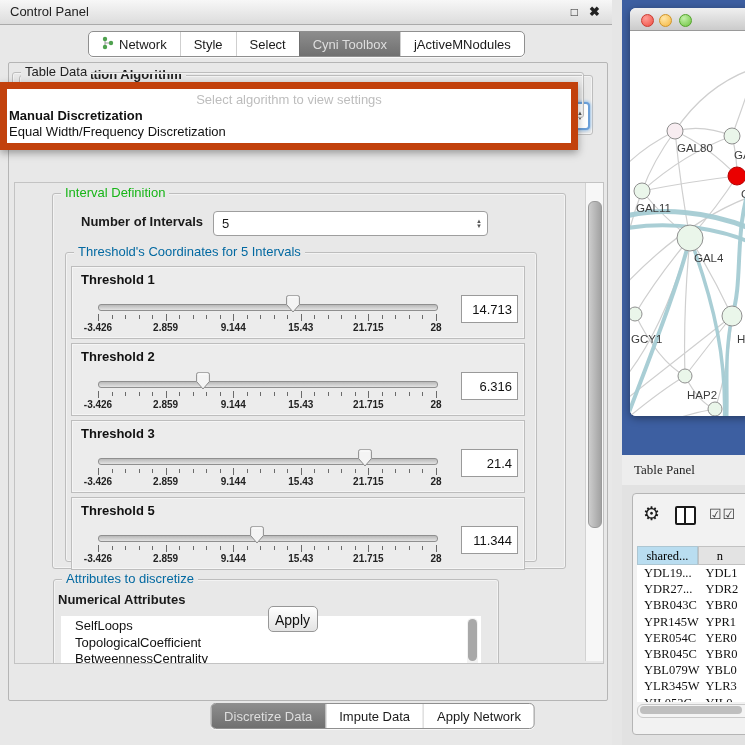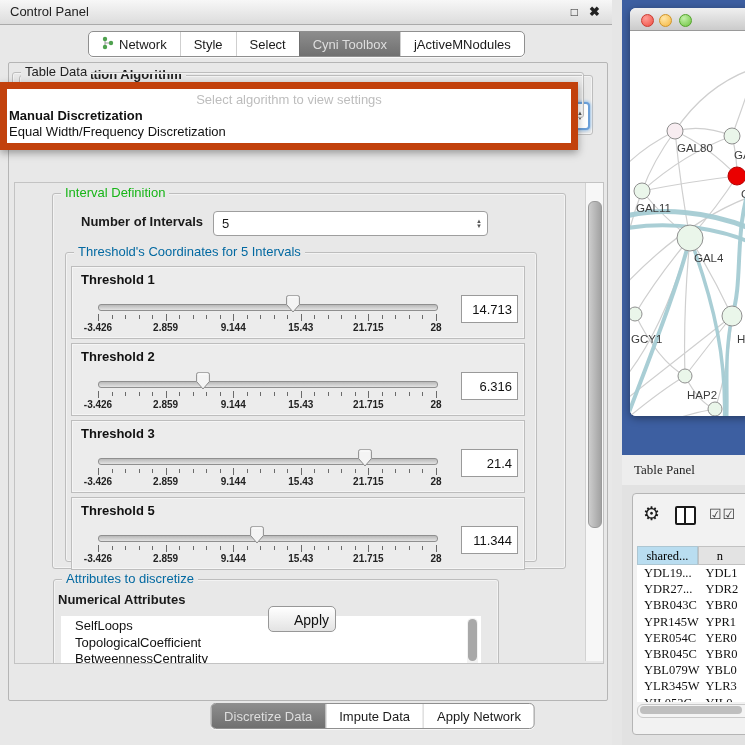--- a/index.html
+++ b/index.html
@@ -54,21 +54,21 @@
   .tick.major{top:47px;height:7px;}
   .tick-label{position:absolute;top:55px;width:60px;text-align:center;font-size:10px;font-weight:bold;color:#222;}
   .thr-value{position:absolute;left:389px;top:28px;width:50px;height:26px;border:1px solid #9a9a9a;background:#fff;font-family:"Liberation Sans",sans-serif;font-size:13px;text-align:right;padding:0 5px 0 0;color:#111;}
   
   #attr-list{position:absolute;left:7px;top:36px;width:420px;height:86px;background:#fff;overflow:hidden;}
   #attr-list ul{margin:0;padding:2px 0 0 0;list-style:none;}
   #attr-list li{font-size:13px;color:#111;padding-left:14px;line-height:16.5px;white-space:nowrap;}
   #attr-vscroll{position:absolute;right:3px;top:2px;width:11px;height:80px;background:#f2f2f2;border-radius:5px;}
   #attr-vscroll .thumb{position:absolute;left:1px;top:1px;width:9px;height:42px;border-radius:5px;background:#a8a8a8;}
   
-  #apply-btn{position:absolute;left:268px;top:606px;width:68px;height:26px;border:1px solid #979797;border-radius:5px;background:linear-gradient(#ffffff,#e3e3e3);font-size:14px;color:#111;text-align:right;line-height:24px;}
+  #apply-btn{position:absolute;left:268px;top:606px;width:50px;height:26px;border:1px solid #979797;border-radius:5px;background:linear-gradient(#ffffff,#e3e3e3);font-size:14px;color:#111;text-align:left;line-height:24px;}
   
   #splitter{position:absolute;left:612px;top:0;width:10px;height:745px;background:#e6e6e6;}
   #desktop{position:absolute;left:622px;top:0;width:123px;height:457px;background:#3d5fa1;}
   #net-window{position:absolute;left:630px;top:8px;width:120px;height:408px;background:#fff;border-radius:6px 0 0 6px;overflow:hidden;box-shadow:0 2px 8px rgba(0,0,0,.4);}
   #net-titlebar{height:22px;background:linear-gradient(#f0f0f0,#cbcbcb);border-bottom:1px solid #9a9a9a;position:relative;}
   .tlight{position:absolute;top:5.5px;width:11px;height:11px;border-radius:50%;}
   #tl-red{left:11px;background:radial-gradient(circle at 35% 30%,#ff9d96,#ee4e42);border:1px solid #c93a31;}
   #tl-yellow{left:29px;background:radial-gradient(circle at 35% 30%,#ffe6a8,#f5b63e);border:1px solid #cf9429;}
   #tl-green{left:49px;background:radial-gradient(circle at 35% 30%,#c3f0a9,#6cc33e);border:1px solid #54a32c;}
   #net-canvas{position:relative;width:120px;height:386px;background:#fff;}

